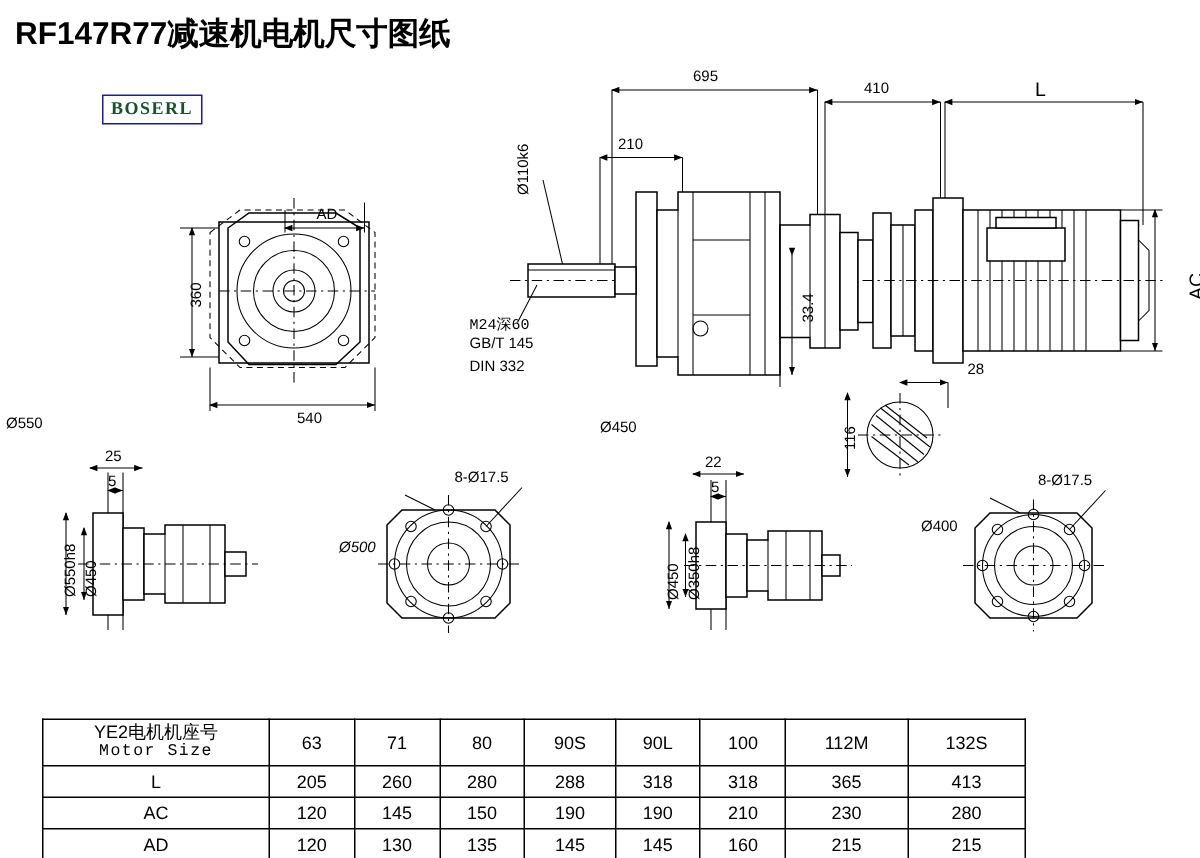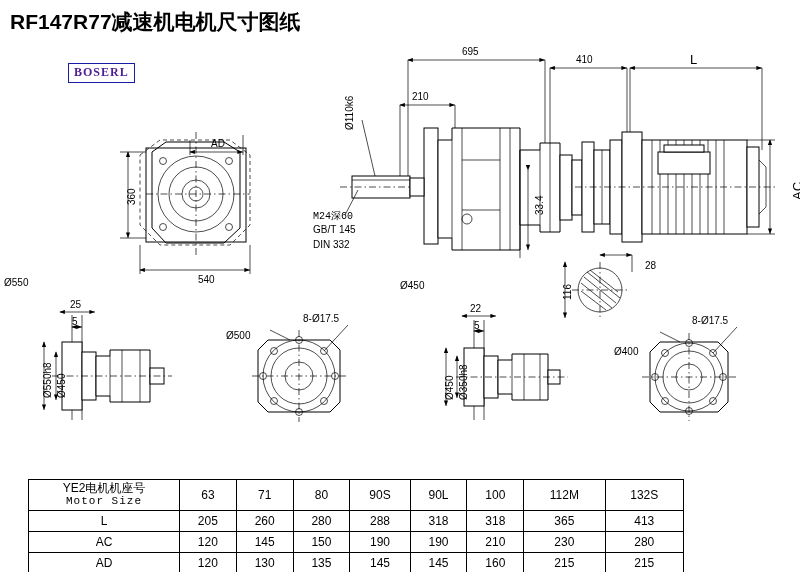--- a/index.html
+++ b/index.html
@@ -19,21 +19,21 @@
     font-family:"Liberation Sans", sans-serif;
     letter-spacing:0px;
     white-space:nowrap;
   }
 
   #logo{
     position:absolute;left:68px;top:63px;
     border:1px solid #1a1aa8;
     padding:1px 5px 2px 5px;
     font-size:12px;font-weight:bold;
-    color:#4c1d95;
+    color:#14532d;
     font-family:"Liberation Serif", serif;
     letter-spacing:1px;
   }
 
   svg.draw{position:absolute;left:0;top:0;width:800px;height:572px;}
   .ln{stroke:#000;stroke-width:1;fill:none;}
   .thin{stroke:#000;stroke-width:0.7;fill:none;}
   .dash{stroke:#000;stroke-width:0.7;fill:none;stroke-dasharray:7 3 1.5 3;}
   .hid{stroke:#000;stroke-width:0.7;fill:none;stroke-dasharray:4 3;}
   .fillw{fill:#ffffff;stroke:#000;stroke-width:1;}
@@ -295,41 +295,41 @@
     <line class="thin" x1="680" y1="342" x2="660" y2="332"></line>
   </svg>
 
   <div class="lbl" style="left:462px;top:46px;">695</div>
   <div class="lbl" style="left:576px;top:54px;">410</div>
   <div class="lbl" style="left:690px;top:52px;font-size:13px;">L</div>
   <div class="lbl" style="left:412px;top:91px;">210</div>
   <div class="lbl rot" style="left:790px;top:200px;font-size:13px;">AC</div>
   <div class="lbl rot" style="left:344px;top:130px;">Ø110k6</div>
   <div class="lbl rot" style="left:534px;top:215px;">33.4</div>
-  <div class="lbl" style="left:645px;top:241px;margin-top:19px;">28</div>
+  <div class="lbl" style="left:645px;top:241px;">28</div>
   <div class="lbl rot" style="left:562px;top:300px;">116</div>
 
   <div class="lbl" style="left:313px;top:209px;font-family:Liberation Mono, monospace;">M24深60</div>
   <div class="lbl" style="left:313px;top:224px;">GB/T 145</div>
   <div class="lbl" style="left:313px;top:239px;">DIN 332</div>
 
   <div class="lbl" style="left:211px;top:138px;">AD</div>
   <div class="lbl rot" style="left:126px;top:205px;">360</div>
   <div class="lbl" style="left:198px;top:274px;text-align:center;">540</div>
 
   <div class="lbl" style="left:4px;top:277px;">Ø550</div>
   <div class="lbl" style="left:400px;top:280px;">Ø450</div>
 
   <div class="lbl" style="left:70px;top:299px;">25</div>
   <div class="lbl" style="left:72px;top:316px;">5</div>
   <div class="lbl rot" style="left:42px;top:398px;">Ø550h8</div>
   <div class="lbl rot" style="left:56px;top:398px;">Ø450</div>
 
   <div class="lbl" style="left:303px;top:313px;">8-Ø17.5</div>
-  <div class="lbl" style="left:226px;top:330px;">Ø500</div>
+  <div class="lbl" style="left:226px;top:360px;font-style:italic;">Ø500</div>
 
   <div class="lbl" style="left:470px;top:303px;">22</div>
   <div class="lbl" style="left:474px;top:320px;">5</div>
   <div class="lbl rot" style="left:444px;top:400px;">Ø450</div>
   <div class="lbl rot" style="left:458px;top:400px;">Ø350h8</div>
 
   <div class="lbl" style="left:692px;top:315px;">8-Ø17.5</div>
   <div class="lbl" style="left:614px;top:346px;">Ø400</div>
 
   <table id="spec-table">

